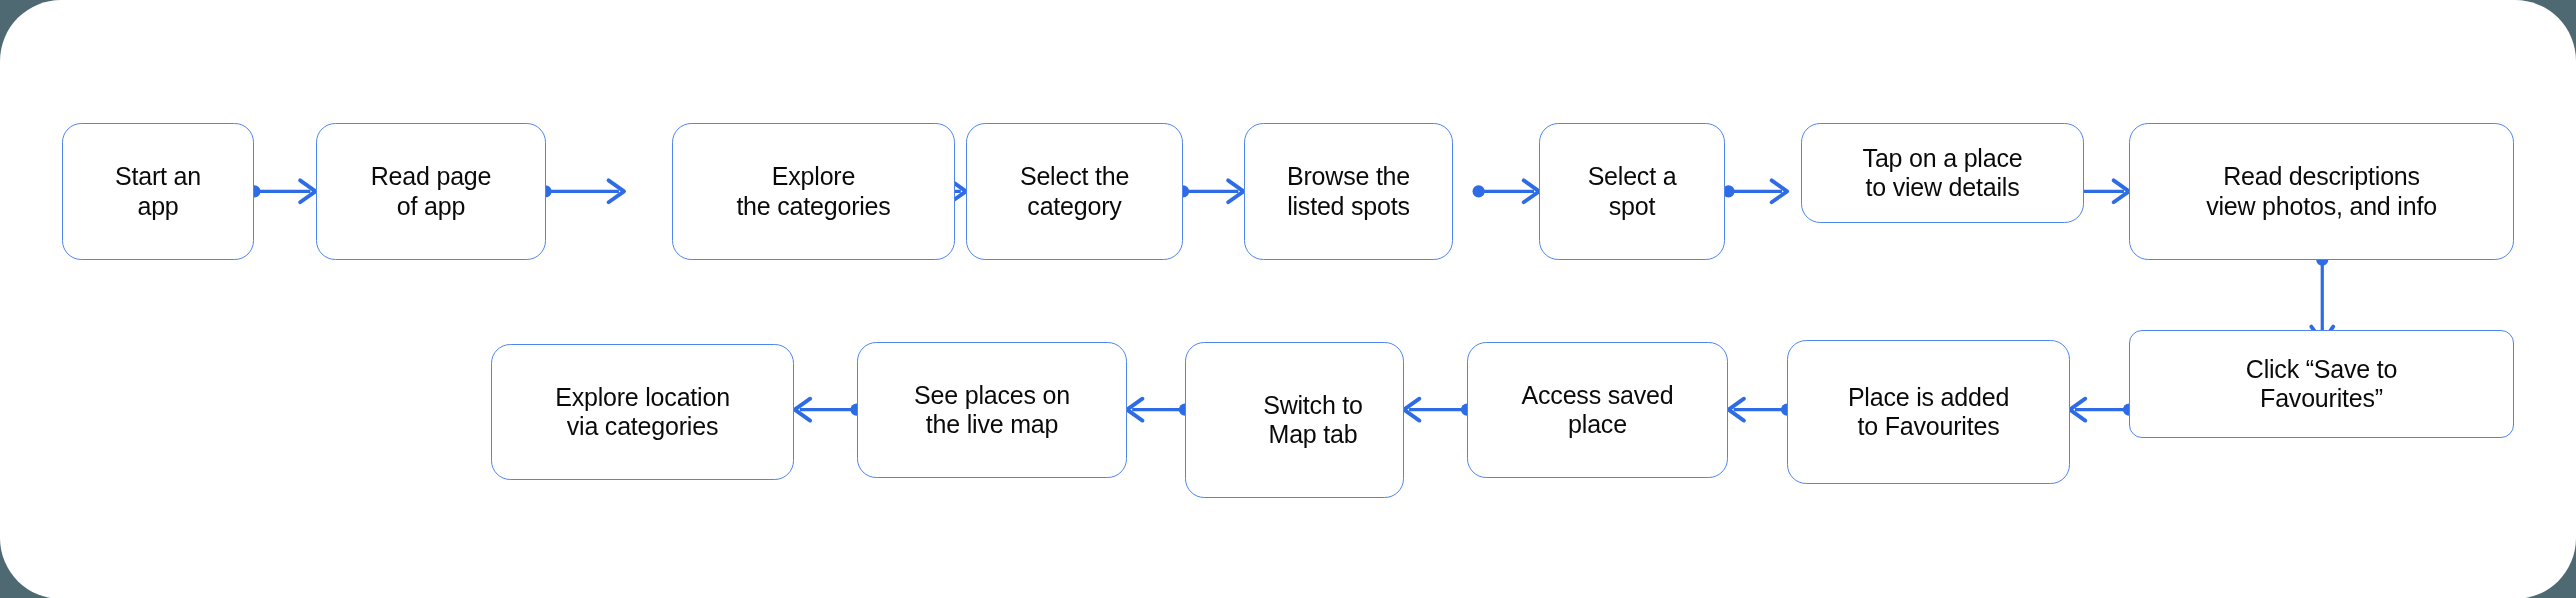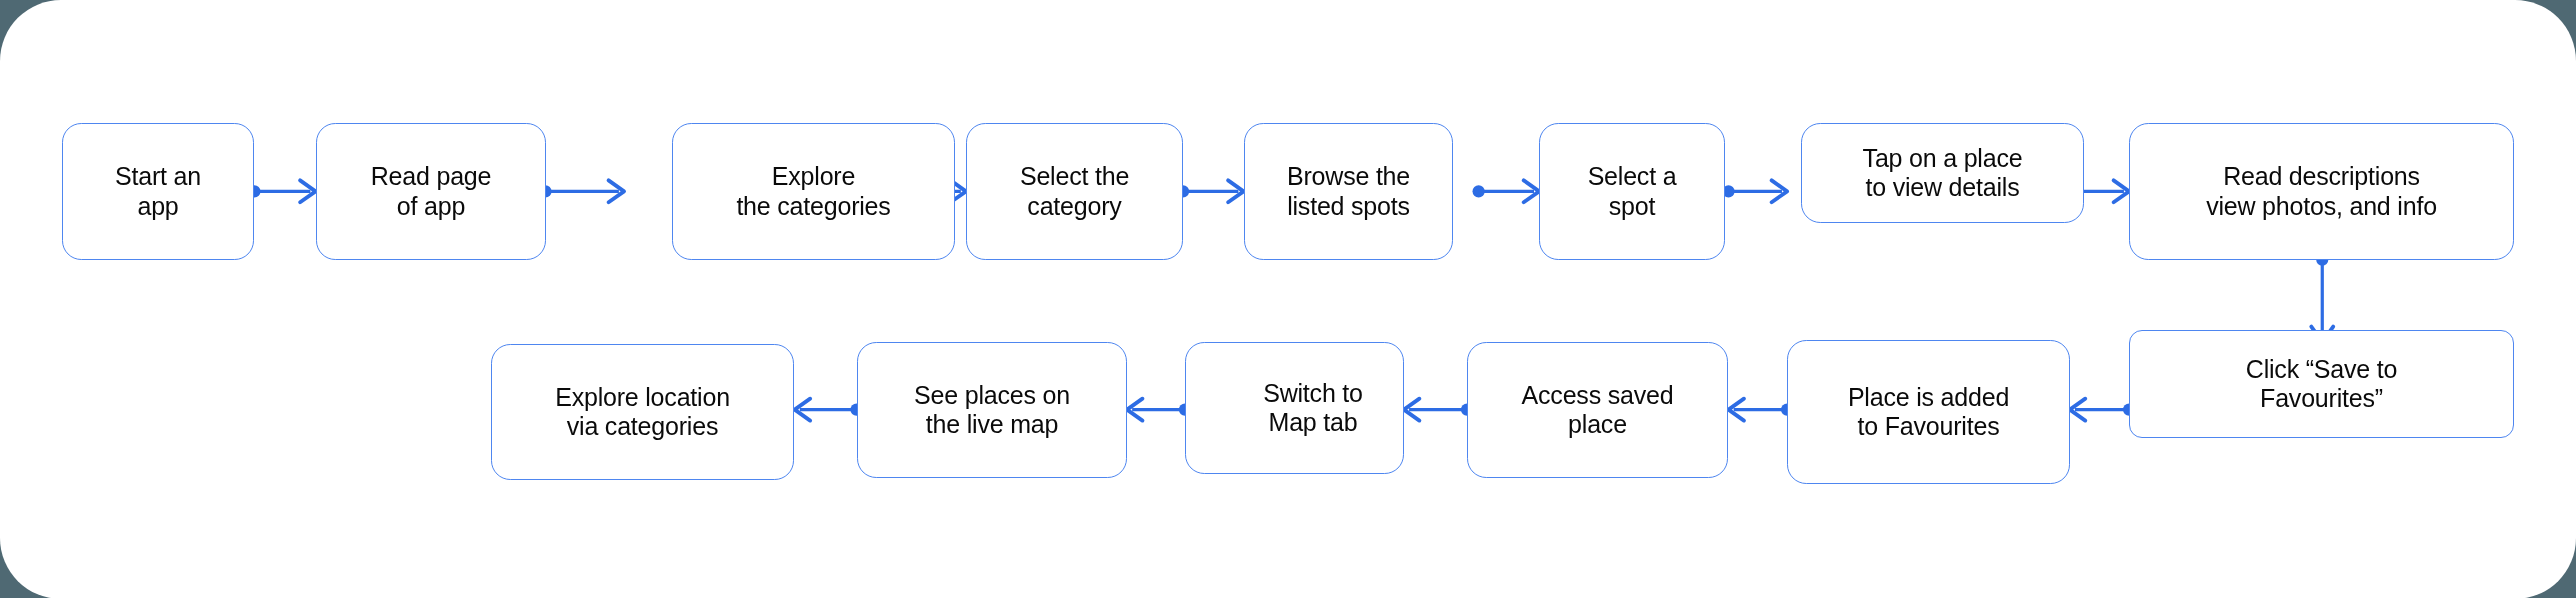--- a/index.html
+++ b/index.html
@@ -145,21 +145,21 @@
 Favourites”</span>
       </div>
       <div class="flow-box" style="left: 1787px; top: 340px; width: 283px; height: 144px;">
         <span class="lbl">Place is added
 to Favourites</span>
       </div>
       <div class="flow-box" style="left: 1467px; top: 342px; width: 261px; height: 136px;">
         <span class="lbl">Access saved
 place</span>
       </div>
-      <div class="flow-box" style="left: 1185px; top: 342px; width: 219px; height: 132px; padding-left: 37px;">
+      <div class="flow-box" style="left: 1185px; top: 342px; width: 219px; height: 156px; padding-left: 37px;">
         <span class="lbl">Switch to
 Map tab</span>
       </div>
       <div class="flow-box" style="left: 857px; top: 342px; width: 270px; height: 136px;">
         <span class="lbl">See places on
 the live map</span>
       </div>
       <div class="flow-box" style="left: 491px; top: 344px; width: 303px; height: 136px; align-items: center;">
         <span class="lbl">Explore location
 via categories</span>

